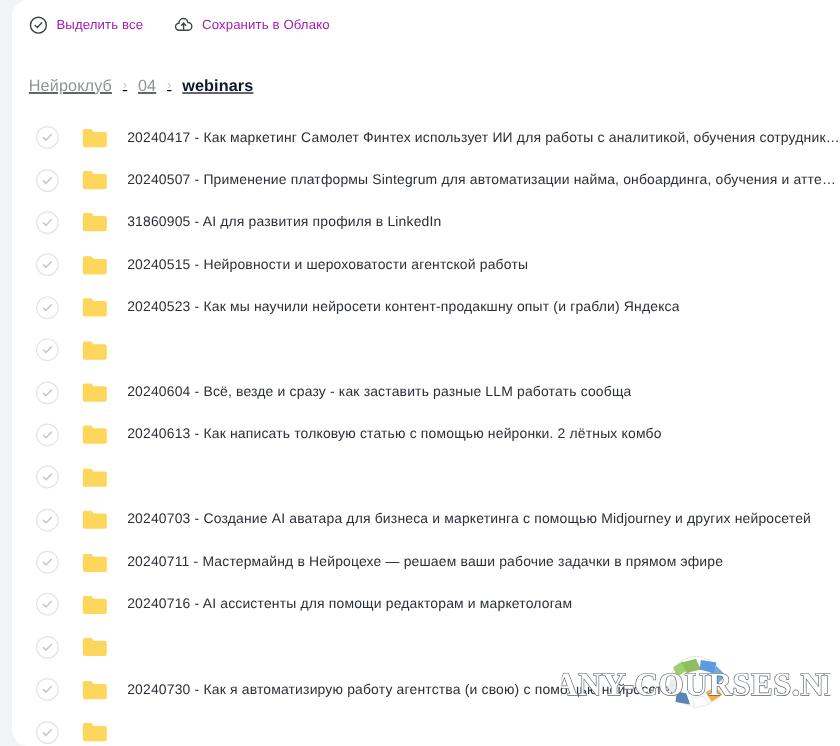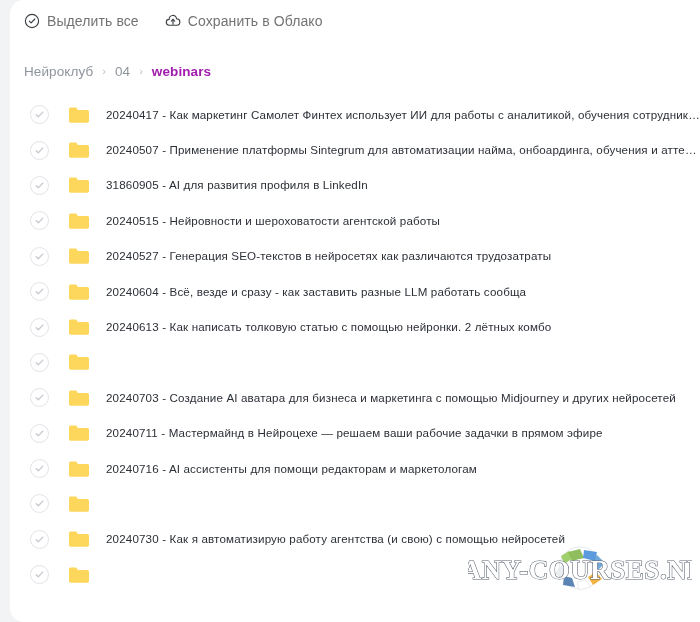--- a/index.html
+++ b/index.html
@@ -46,43 +46,44 @@
     font-family: inherit;
   }
   .tool-btn .ic {
     width: 16px;
     height: 16px;
     display: block;
     flex: 0 0 16px;
     color: #3c4043;
   }
   .tool-btn .lbl {
-    font-size: 14px;
-    color: #737373;
+    font-size: 11px;
+    color: #a21caf;
     letter-spacing: .1px;
     white-space: nowrap;
     line-height: 16px;
   }
   
   .breadcrumb {
     display: flex;
     align-items: center;
     gap: 9px;
     padding: 14px 0 0 14px;
     height: 30px;
+    text-decoration: underline;
   }
   .crumb {
     font-size: 13.5px;
     color: #8f949c;
     cursor: pointer;
     white-space: nowrap;
     letter-spacing: .1px;
   }
   .crumb.current {
-    color: #a21caf;
+    color: #0f172a;
     font-weight: 700;
     cursor: default;
   }
   .crumb-sep {
     font-size: 11px;
     color: #bcc0c6;
     line-height: 1;
     user-select: none;
   }
   
@@ -225,21 +226,31 @@
       </div>
       <div class="row">
         <span class="checkbox">
           <svg viewBox="0 0 12 12" fill="none" stroke="currentColor" stroke-width="1.5" stroke-linecap="round" stroke-linejoin="round">
             <path d="M2.4 6.2 L4.7 8.5 L9.6 3.4"></path>
           </svg>
         </span>
         <span class="folder-icon"><svg viewBox="0 0 22 18">
             <path d="M1 3.2 A1.6 1.6 0 0 1 2.6 1.6 H8.2 L10 3.9 H19.4 A1.6 1.6 0 0 1 21 5.5 V15.1 A1.6 1.6 0 0 1 19.4 16.7 H2.6 A1.6 1.6 0 0 1 1 15.1 Z" fill="#fcd75b"></path>
           </svg></span>
-        <span class="row-label">20240527 - Генерация SEO-текстов в нейросетях как различаются трудозатраты</span>
+        <span class="row-label">20240523 - Как мы научили нейросети контент-продакшну опыт (и грабли) Яндекса</span>
+      </div>
+      <div class="row">
+        <span class="checkbox">
+          <svg viewBox="0 0 12 12" fill="none" stroke="currentColor" stroke-width="1.5" stroke-linecap="round" stroke-linejoin="round">
+            <path d="M2.4 6.2 L4.7 8.5 L9.6 3.4"></path>
+          </svg>
+        </span>
+        <span class="folder-icon"><svg viewBox="0 0 22 18">
+            <path d="M1 3.2 A1.6 1.6 0 0 1 2.6 1.6 H8.2 L10 3.9 H19.4 A1.6 1.6 0 0 1 21 5.5 V15.1 A1.6 1.6 0 0 1 19.4 16.7 H2.6 A1.6 1.6 0 0 1 1 15.1 Z" fill="#fcd75b"></path>
+          </svg></span>
       </div>
       <div class="row">
         <span class="checkbox">
           <svg viewBox="0 0 12 12" fill="none" stroke="currentColor" stroke-width="1.5" stroke-linecap="round" stroke-linejoin="round">
             <path d="M2.4 6.2 L4.7 8.5 L9.6 3.4"></path>
           </svg>
         </span>
         <span class="folder-icon"><svg viewBox="0 0 22 18">
             <path d="M1 3.2 A1.6 1.6 0 0 1 2.6 1.6 H8.2 L10 3.9 H19.4 A1.6 1.6 0 0 1 21 5.5 V15.1 A1.6 1.6 0 0 1 19.4 16.7 H2.6 A1.6 1.6 0 0 1 1 15.1 Z" fill="#fcd75b"></path>
           </svg></span>

